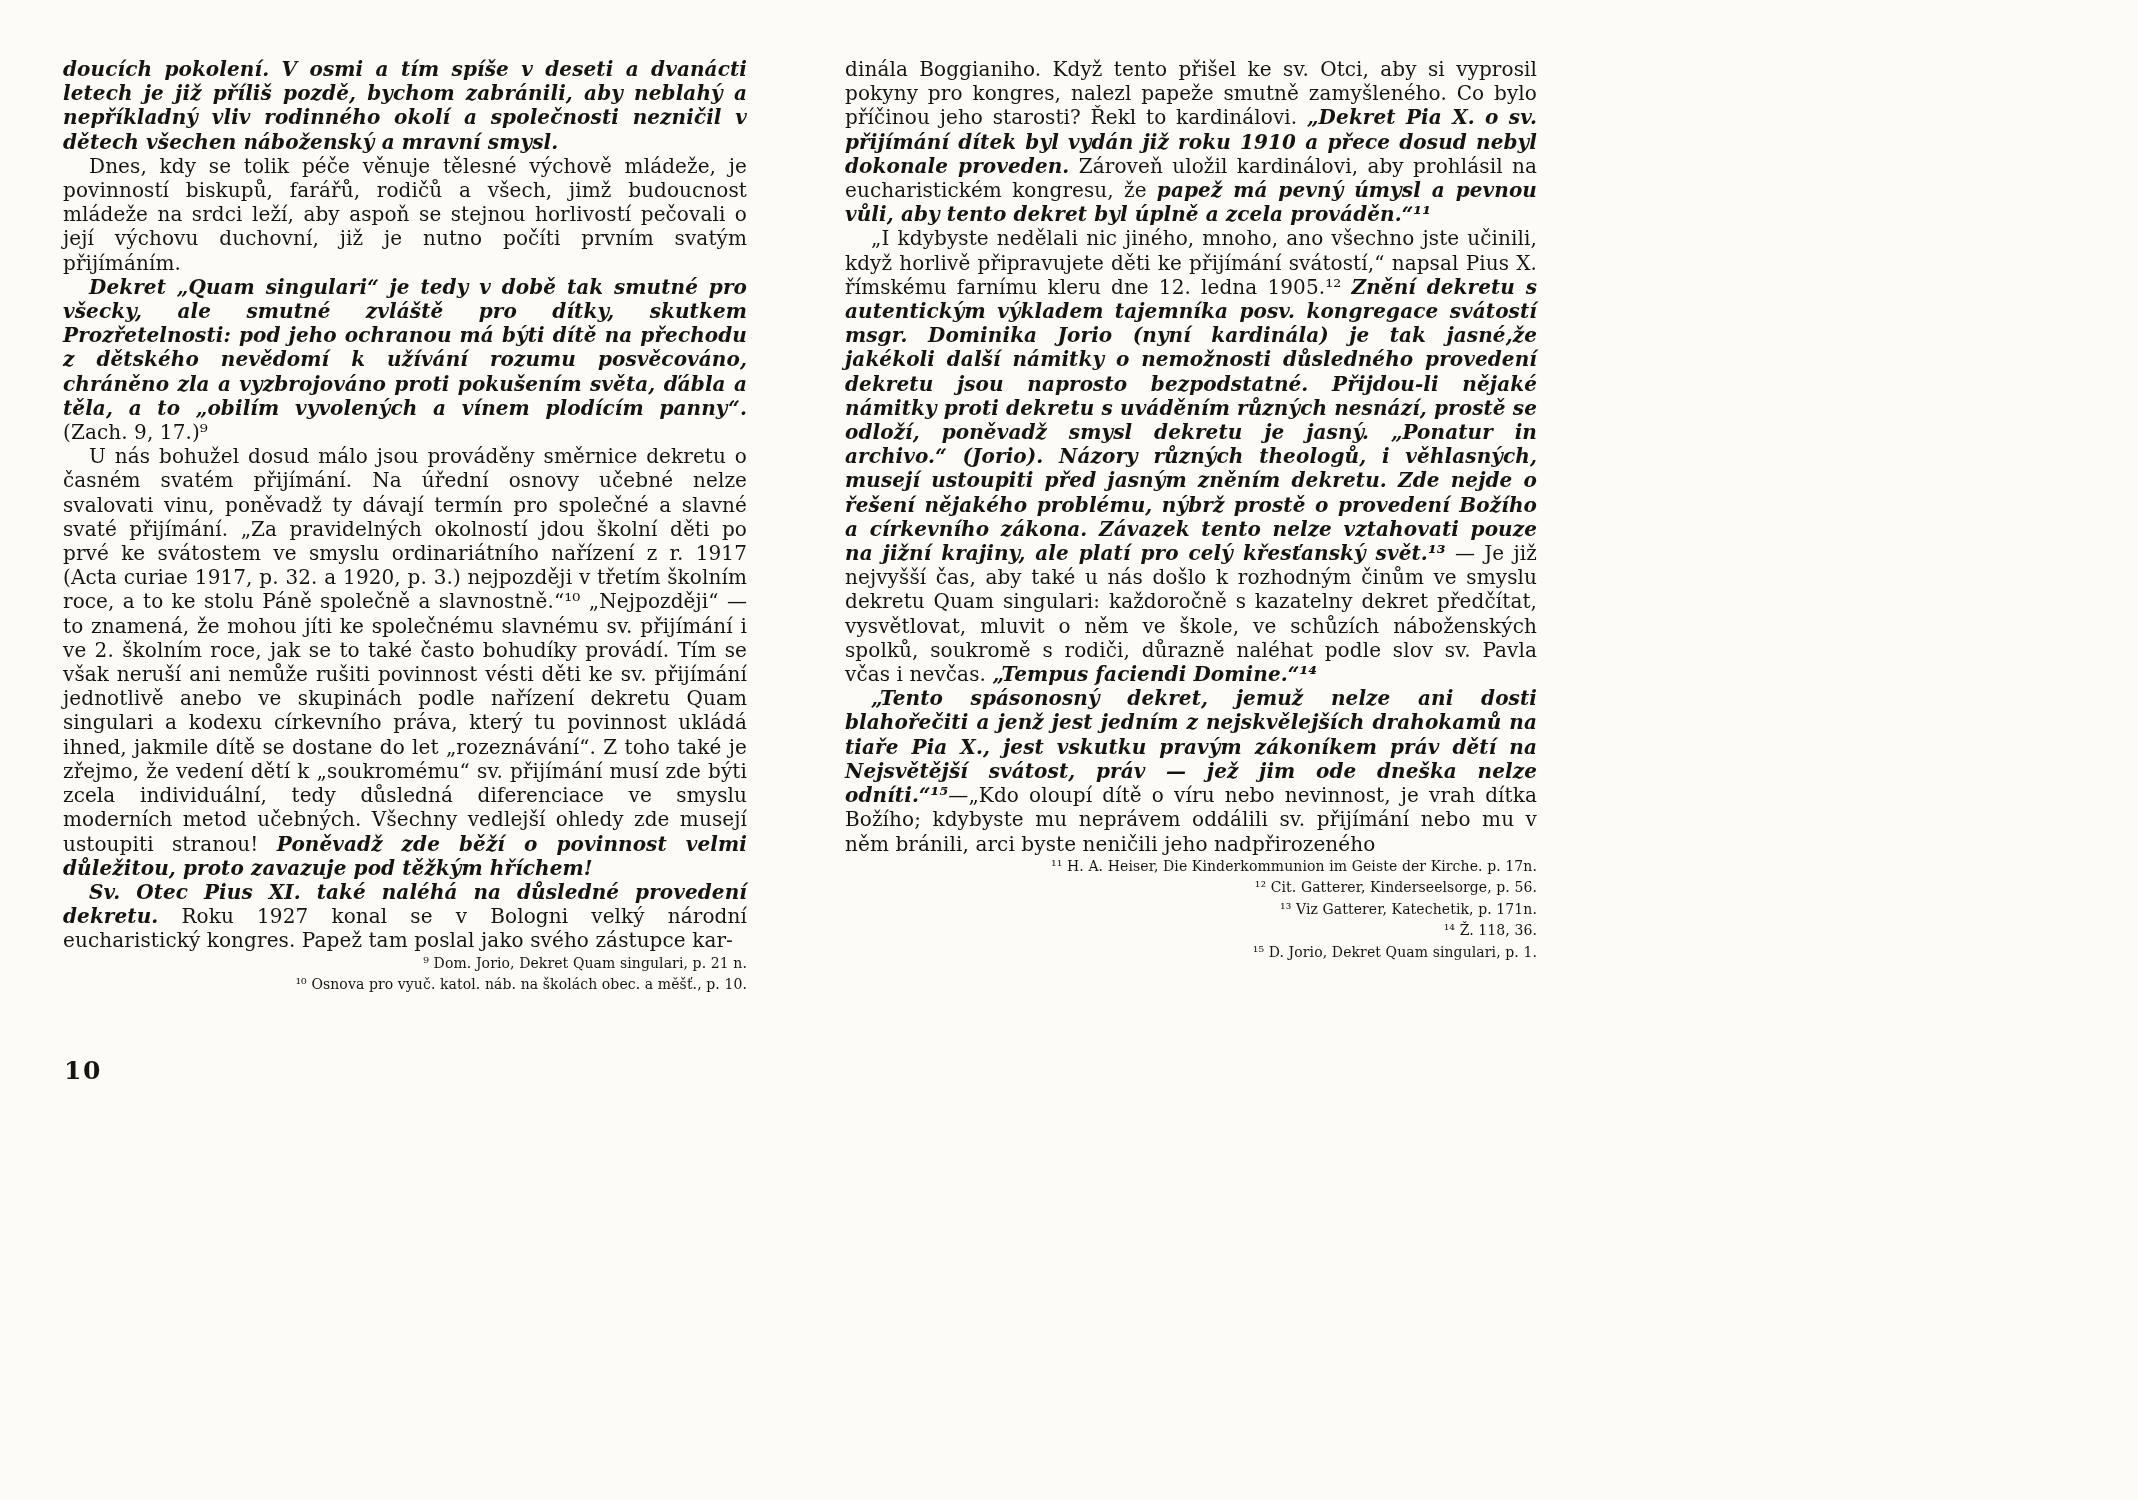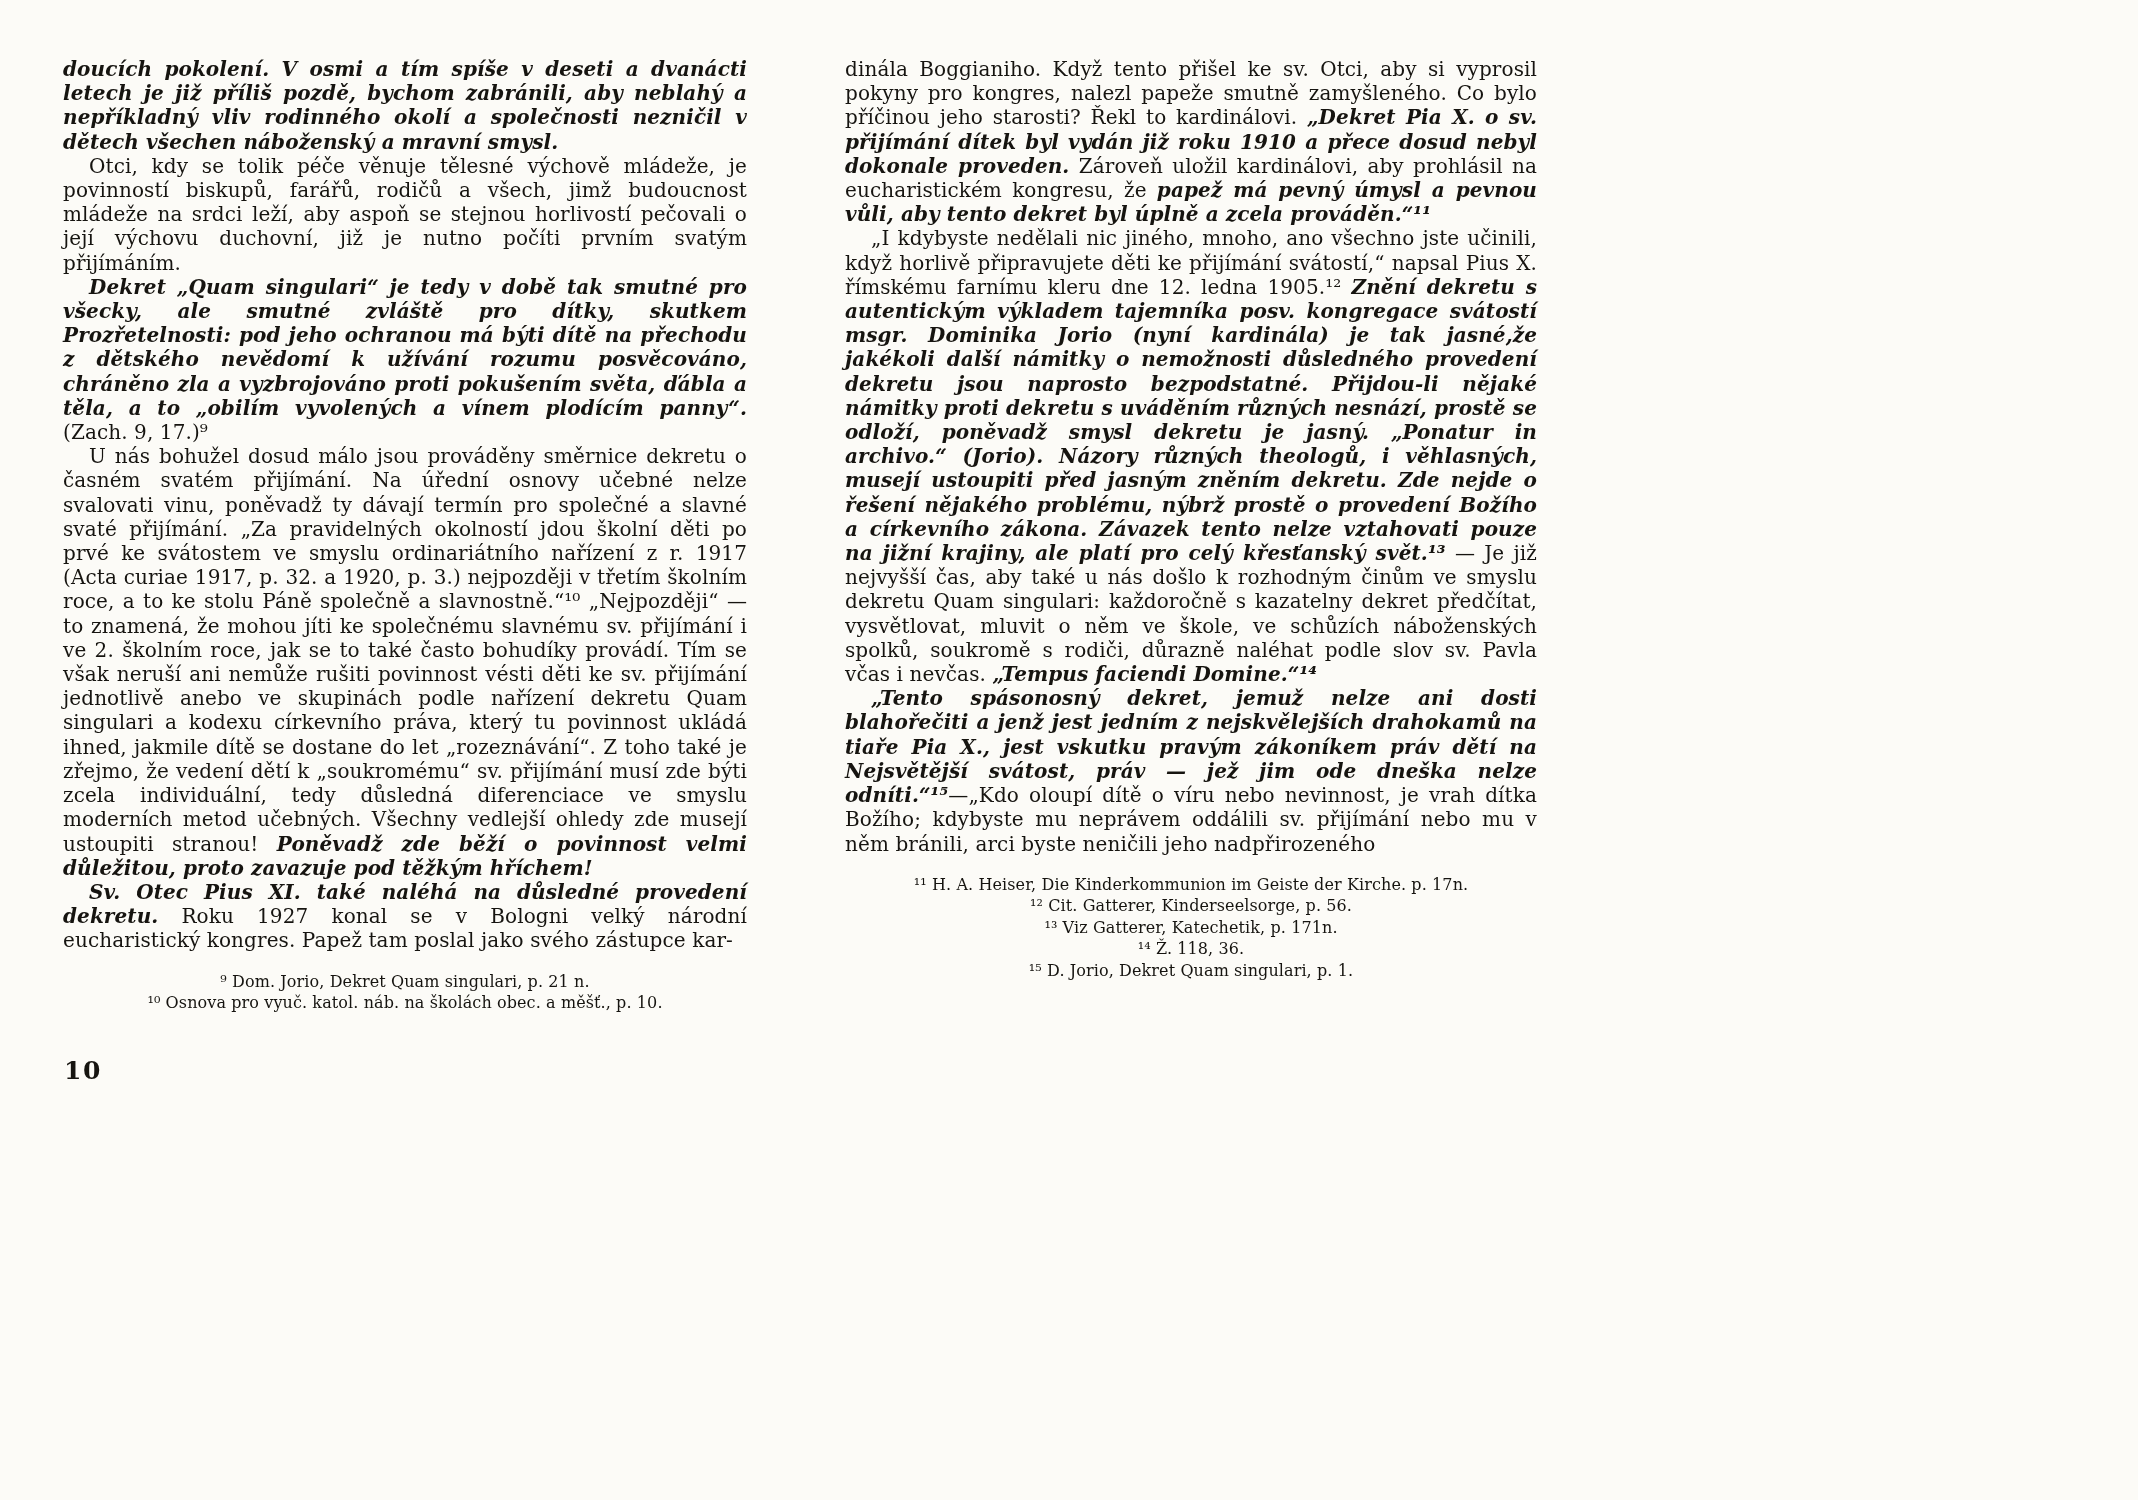--- a/index.html
+++ b/index.html
@@ -21,41 +21,40 @@
     line-height: 24.2px;
     letter-spacing: 0.1px;
   }
   #left-col  { left: 63px;  width: 684px; }
   #right-col { left: 845px; width: 692px; }
   p.para { margin: 0; padding: 0; }
   p.indent { text-indent: 26px; }
   .reg { font-weight: normal; font-style: normal; }
   .bi  { font-weight: bold;  font-style: italic; }
   .footnotes {
-    margin-top: 18px;
-    font-size: 16px;
+    font-size: 14px;
     line-height: 21.5px;
-    text-align: center;
+    text-align: right;
   }
   .footnote { margin: 0; }
   .page-number {
     position: absolute;
     left: 64px;
     top: 1056px;
     font-size: 25px;
     font-weight: bold;
     letter-spacing: 1.5px;
   }
 </style>
 </head>
 <body>
 
 <div id="left-col" class="column">
     <p class="para"><span class="bi">doucích pokolení. V osmi a tím spíše v deseti a dvanácti letech je již příliš pozdě, bychom zabránili, aby neblahý a nepříkladný vliv rodinného okolí a společnosti nezničil v dětech všechen náboženský a mravní smysl.</span></p>
-    <p class="para indent"><span class="reg">Otci, kdy se tolik péče věnuje tělesné výchově mládeže, je povinností biskupů, farářů, rodičů a všech, jimž budoucnost mládeže na srdci leží, aby aspoň se stejnou horlivostí pečovali o její výchovu duchovní, již je nutno počíti prvním svatým přijímáním.</span></p>
+    <p class="para indent"><span class="reg">Dnes, kdy se tolik péče věnuje tělesné výchově mládeže, je povinností biskupů, farářů, rodičů a všech, jimž budoucnost mládeže na srdci leží, aby aspoň se stejnou horlivostí pečovali o její výchovu duchovní, již je nutno počíti prvním svatým přijímáním.</span></p>
     <p class="para indent"><span class="bi">Dekret „Quam singulari“ je tedy v době tak smutné pro všecky, ale smutné zvláště pro dítky, skutkem Prozřetelnosti: pod jeho ochranou má býti dítě na přechodu z dětského nevědomí k užívání rozumu posvěcováno, chráněno zla a vyzbrojováno proti pokušením světa, ďábla a těla, a to „obilím vyvolených a vínem plodícím panny“.</span><span class="reg"> (Zach. 9, 17.)⁹</span></p>
     <p class="para indent"><span class="reg">U nás bohužel dosud málo jsou prováděny směrnice dekretu o časném svatém přijímání. Na úřední osnovy učebné nelze svalovati vinu, poněvadž ty dávají termín pro společné a slavné svaté přijímání. „Za pravidelných okolností jdou školní děti po prvé ke svátostem ve smyslu ordinariátního nařízení z r. 1917 (Acta curiae 1917, p. 32. a 1920, p. 3.) nejpozději v třetím školním roce, a to ke stolu Páně společně a slavnostně.“¹⁰ „Nejpozději“ — to znamená, že mohou jíti ke společnému slavnému sv. přijímání i ve 2. školním roce, jak se to také často bohudíky provádí. Tím se však neruší ani nemůže rušiti povinnost vésti děti ke sv. přijímání jednotlivě anebo ve skupinách podle nařízení dekretu Quam singulari a kodexu církevního práva, který tu povinnost ukládá ihned, jakmile dítě se dostane do let „rozeznávání“. Z toho také je zřejmo, že vedení dětí k „soukromému“ sv. přijímání musí zde býti zcela individuální, tedy důsledná diferenciace ve smyslu moderních metod učebných. Všechny vedlejší ohledy zde musejí ustoupiti stranou! </span><span class="bi">Poněvadž zde běží o povinnost velmi důležitou, proto zavazuje pod těžkým hříchem!</span></p>
     <p class="para indent"><span class="bi">Sv. Otec Pius XI. také naléhá na důsledné provedení dekretu.</span><span class="reg"> Roku 1927 konal se v Bologni velký národní eucharistický kongres. Papež tam poslal jako svého zástupce kar-</span></p>
     <div class="footnotes">
       <div class="footnote">⁹ Dom. Jorio, Dekret Quam singulari, p. 21 n.</div>
       <div class="footnote">¹⁰ Osnova pro vyuč. katol. náb. na školách obec. a měšť., p. 10.</div>
     </div>
   </div>
 <div id="right-col" class="column">
     <p class="para"><span class="reg">dinála Boggianiho. Když tento přišel ke sv. Otci, aby si vyprosil pokyny pro kongres, nalezl papeže smutně zamyšleného. Co bylo příčinou jeho starosti? Řekl to kardinálovi. </span><span class="bi">„Dekret Pia X. o sv. přijímání dítek byl vydán již roku 1910 a přece dosud nebyl dokonale proveden.</span><span class="reg"> Zároveň uložil kardinálovi, aby prohlásil na eucharistickém kongresu, že </span><span class="bi">papež má pevný úmysl a pevnou vůli, aby tento dekret byl úplně a zcela prováděn.“¹¹</span></p>

